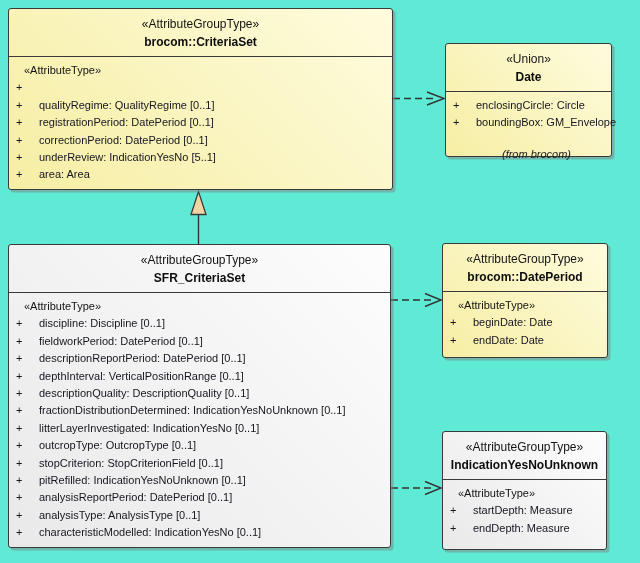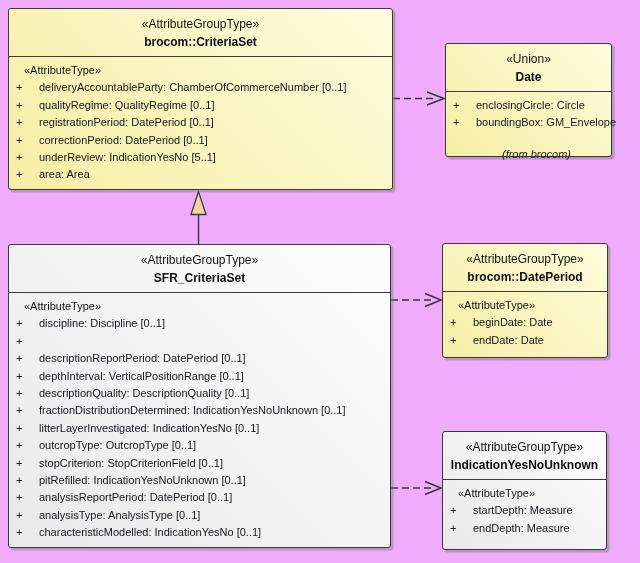--- a/index.html
+++ b/index.html
@@ -1,16 +1,16 @@
 <!DOCTYPE html>
 <html><head>
 <meta charset="utf-8">
 <style>
   html,body{margin:0;padding:0;background:#fff;}
-  .canvas{position:relative;width:640px;height:563px;background:#f0abfc;overflow:hidden;
+  .canvas{position:relative;width:640px;height:563px;background:#5eead4;overflow:hidden;
           font-family:"Liberation Sans","DejaVu Sans",sans-serif;}
   .uml-box{position:absolute;border:1px solid #3a3a3a;border-radius:3px;box-sizing:border-box;
            box-shadow:2.5px 2.5px 0 rgba(130,130,130,.5);}
   .yellow{background:linear-gradient(45deg,#f6eea4 0%,#fefcde 100%);}
   .gray{background:linear-gradient(45deg,#e9e9e9 0%,#fdfdfd 100%);}
   .hdr{height:48px;border-bottom:1px solid #3a3a3a;text-align:center;padding-top:7px;box-sizing:border-box;}
   .stereo{font-size:12px;color:#141414;line-height:17px;white-space:nowrap;}
   .cname{font-size:12px;font-weight:bold;color:#0d0d0d;line-height:18px;white-space:nowrap;}
   .bbody{padding-top:5px;}
   .sect{font-size:11px;color:#141414;margin-left:15px;line-height:17.4px;white-space:nowrap;}
@@ -50,21 +50,20 @@
 
   <div class="uml-box yellow" style="left:8px;top:8px;width:385px;height:182px;">
     <div class="hdr">
       <div class="stereo">«AttributeGroupType»</div>
       <div class="cname">brocom::CriteriaSet</div>
     </div>
     <div class="bbody">
       <div class="sect">«AttributeType»</div>
       <div class="row">
           <span class="vis">+</span>
-          <span>deliveryAccountableParty: ChamberOfCommerceNumber [0..1]</span>
         </div>
       <div class="row">
           <span class="vis">+</span>
           <span>qualityRegime: QualityRegime [0..1]</span>
         </div>
       <div class="row">
           <span class="vis">+</span>
           <span>registrationPeriod: DatePeriod [0..1]</span>
         </div>
       <div class="row">
@@ -107,20 +106,21 @@
       <div class="cname">SFR_CriteriaSet</div>
     </div>
     <div class="bbody">
       <div class="sect">«AttributeType»</div>
       <div class="row">
           <span class="vis">+</span>
           <span>discipline: Discipline [0..1]</span>
         </div>
       <div class="row">
           <span class="vis">+</span>
+          <span>fieldworkPeriod: DatePeriod [0..1]</span>
         </div>
       <div class="row">
           <span class="vis">+</span>
           <span>descriptionReportPeriod: DatePeriod [0..1]</span>
         </div>
       <div class="row">
           <span class="vis">+</span>
           <span>depthInterval: VerticalPositionRange [0..1]</span>
         </div>
       <div class="row">

